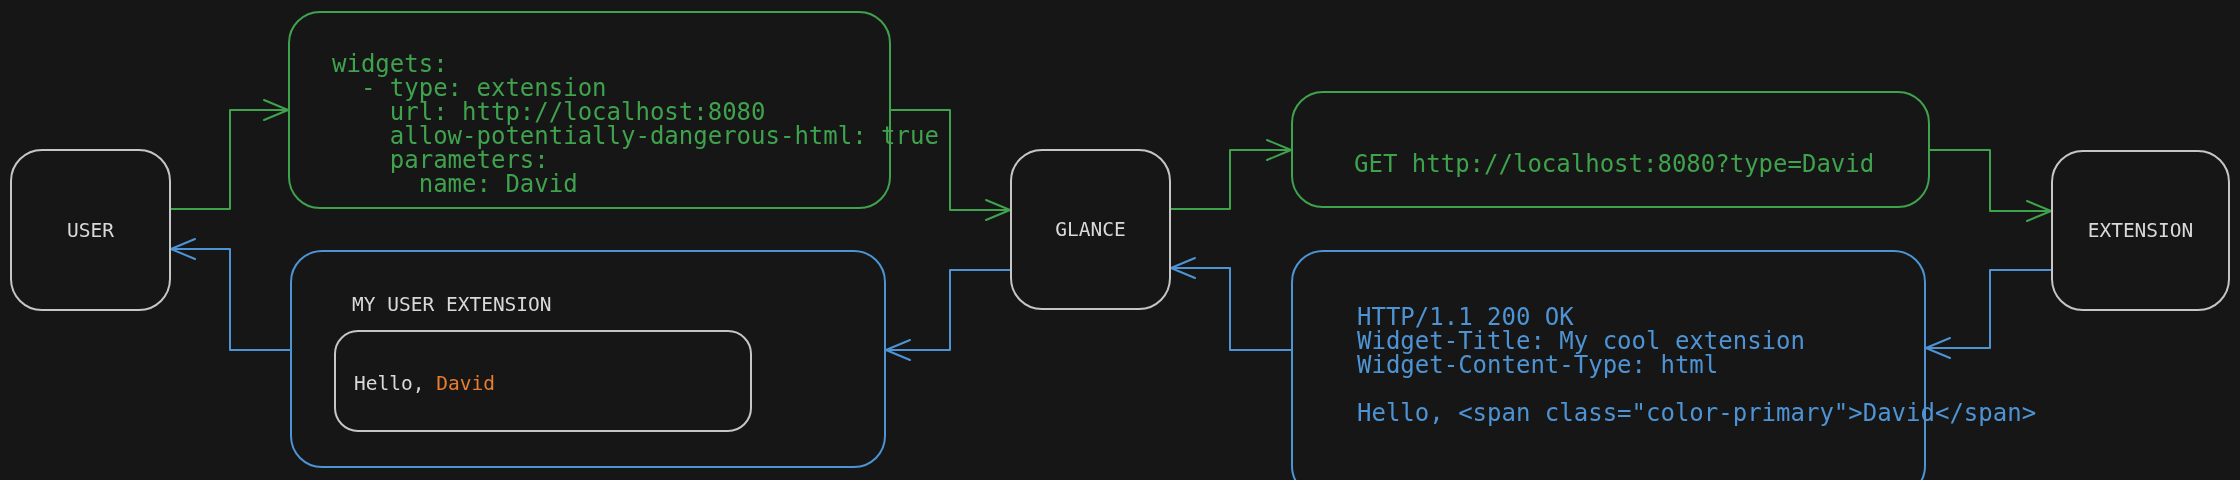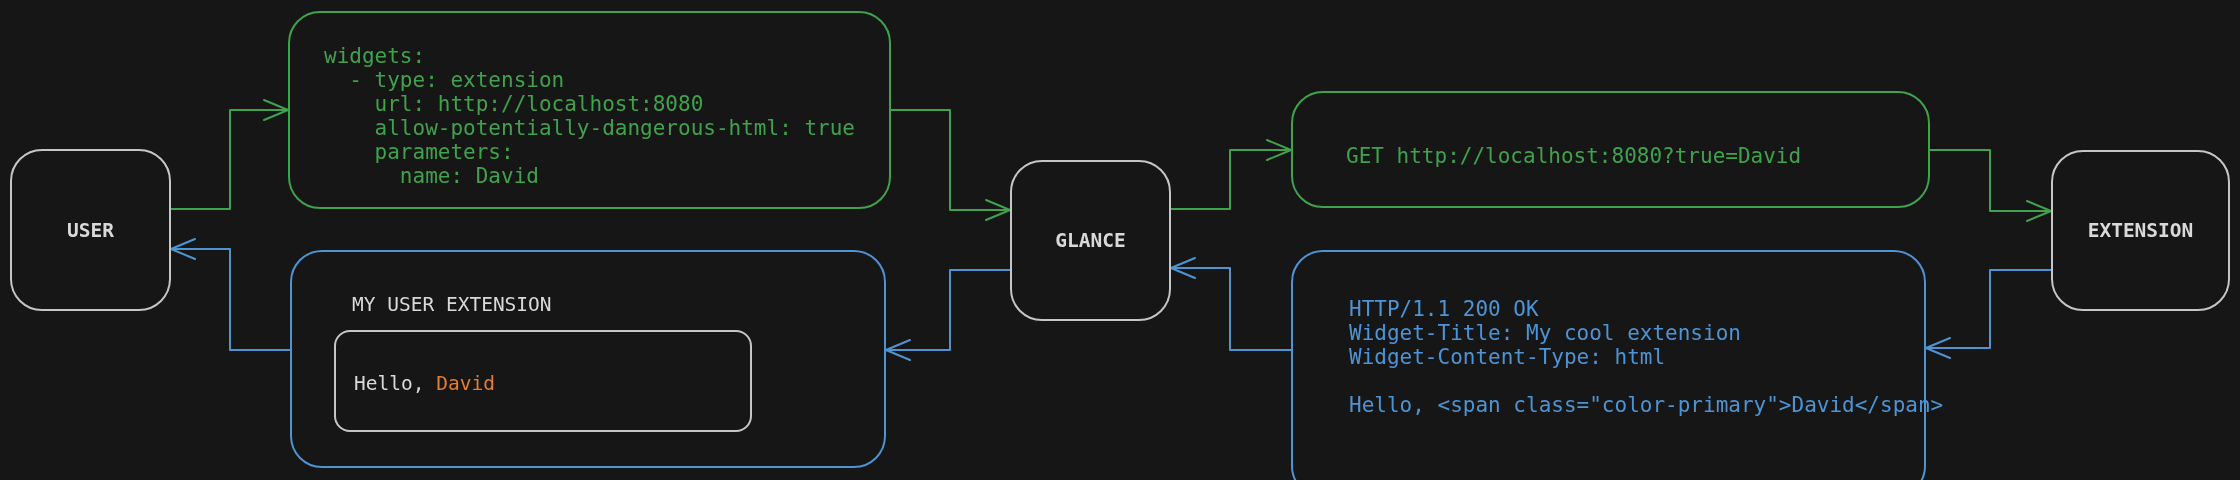--- a/index.html
+++ b/index.html
@@ -18,34 +18,34 @@
   .stroke-green{stroke:var(--green,#3fa24d);}
   .stroke-blue{stroke:var(--blue,#4e94d4);}
   .conn{fill:none;stroke-width:2;stroke-linejoin:round;stroke-linecap:round;}
   .box{position:absolute;border:2px solid;border-radius:32px;box-sizing:border-box;background:transparent;}
   .box.green{border-color:var(--green,#3fa24d);color:var(--green,#3fa24d);}
   .box.blue{border-color:var(--blue,#4e94d4);color:var(--blue,#4e94d4);}
   .node{
     position:absolute;border:2px solid var(--node_border,#c6c6c6);
     border-radius:32px;box-sizing:border-box;
     display:flex;align-items:center;justify-content:center;
-    color:var(--text_light,#d9d9d9);font-size:19.5px;font-weight:bold;
+    color:var(--text_light,#d9d9d9);font-size:19.5px;
   }
   pre.code{
-    position:absolute;margin:4px;
-    font-family:inherit;font-size:21px;line-height:24px;
+    position:absolute;margin:12px;
+    font-family:inherit;font-size:24px;line-height:24px;
     white-space:pre;
   }
   .widget-title{
     position:absolute;left:60px;top:41px;
     font-size:19.5px;line-height:24px;color:var(--text_light,#d9d9d9);
   }
   .inner-box{
     position:absolute;left:42px;top:78px;width:418px;height:102px;
-    border:2px solid var(--node_border,#c6c6c6);border-radius:16px;box-sizing:border-box;
+    border:2px solid var(--node_border,#c6c6c6);border-radius:24px;box-sizing:border-box;
   }
   .greeting{
     position:absolute;left:18px;top:40px;
     font-size:19.5px;line-height:24px;color:var(--text_light,#d9d9d9);white-space:pre;
   }
   .orange{color:var(--orange,#e87d2e);}
 </style>
 </head>
 <body>
 
@@ -84,38 +84,38 @@
     </g>
     <g>
       <path class="conn stroke-blue" d="M290,350 H230 V249 H173"></path>
       <polyline class="conn stroke-blue" points="195,239 171,249 195,259"></polyline>
     </g>
   </svg>
 
   <div class="node" style="left:10px;top:149px;width:161px;height:162px;">
     <span>USER</span>
   </div>
-  <div class="node" style="left:1010px;top:160px;width:161px;height:161px;">
+  <div class="node" style="left:1010px;top:149px;width:161px;height:161px;">
     <span>GLANCE</span>
   </div>
   <div class="node" style="left:2051px;top:150px;width:179px;height:161px;">
     <span>EXTENSION</span>
   </div>
 
   <div class="box green" style="left:288px;top:11px;width:603px;height:198px;">
     <pre class="code" style="left:30px;top:27px;">widgets:
   - type: extension
     url: http://localhost:8080
     allow-potentially-dangerous-html: true
     parameters:
       name: David</pre>
   </div>
 
   <div class="box green" style="left:1291px;top:91px;width:639px;height:117px;">
-    <pre class="code" style="left:49px;top:47px;">GET http://localhost:8080?true=David</pre>
+    <pre class="code" style="left:49px;top:47px;">GET http://localhost:8080?type=David</pre>
   </div>
 
   <div class="box blue" style="left:1291px;top:250px;width:635px;height:248px;">
     <pre class="code" style="left:52px;top:41px;">HTTP/1.1 200 OK
 Widget-Title: My cool extension
 Widget-Content-Type: html
 
 Hello, &lt;span class="color-primary"&gt;David&lt;/span&gt;</pre>
   </div>
 

